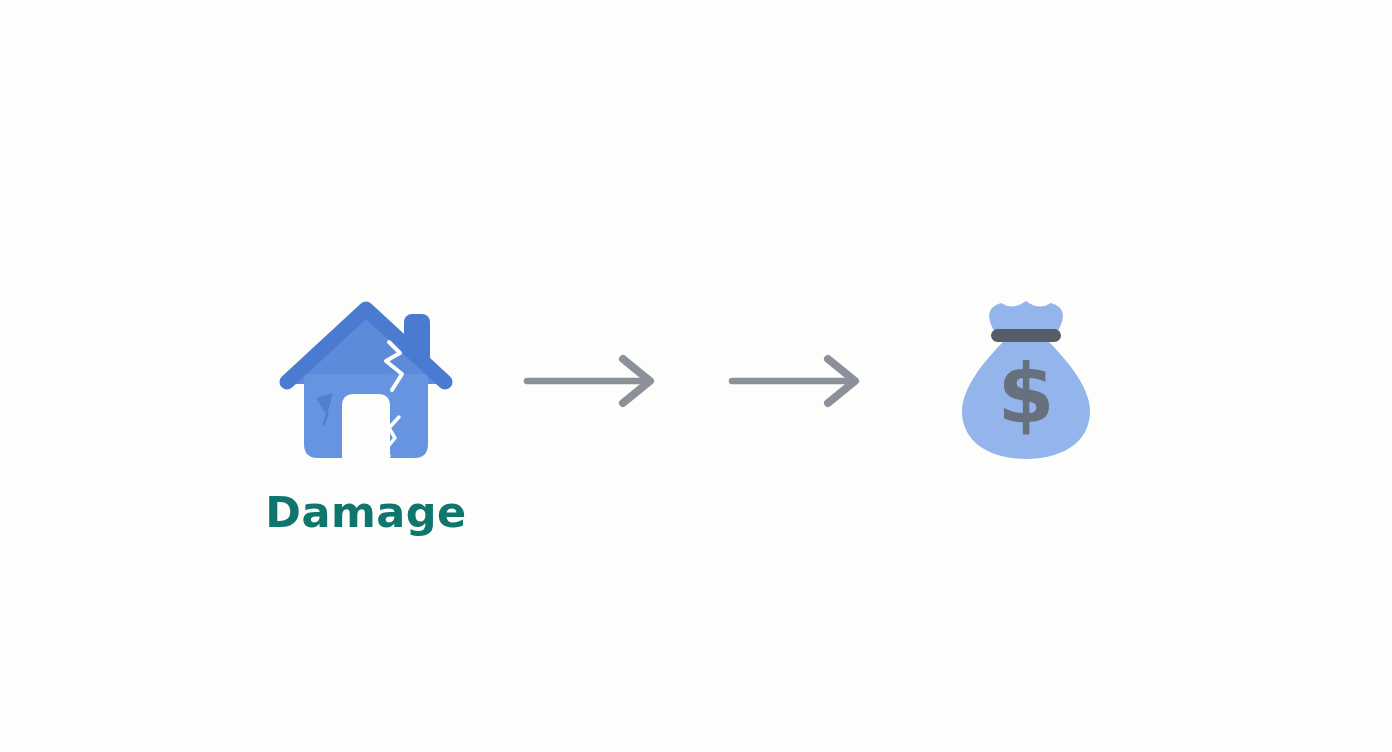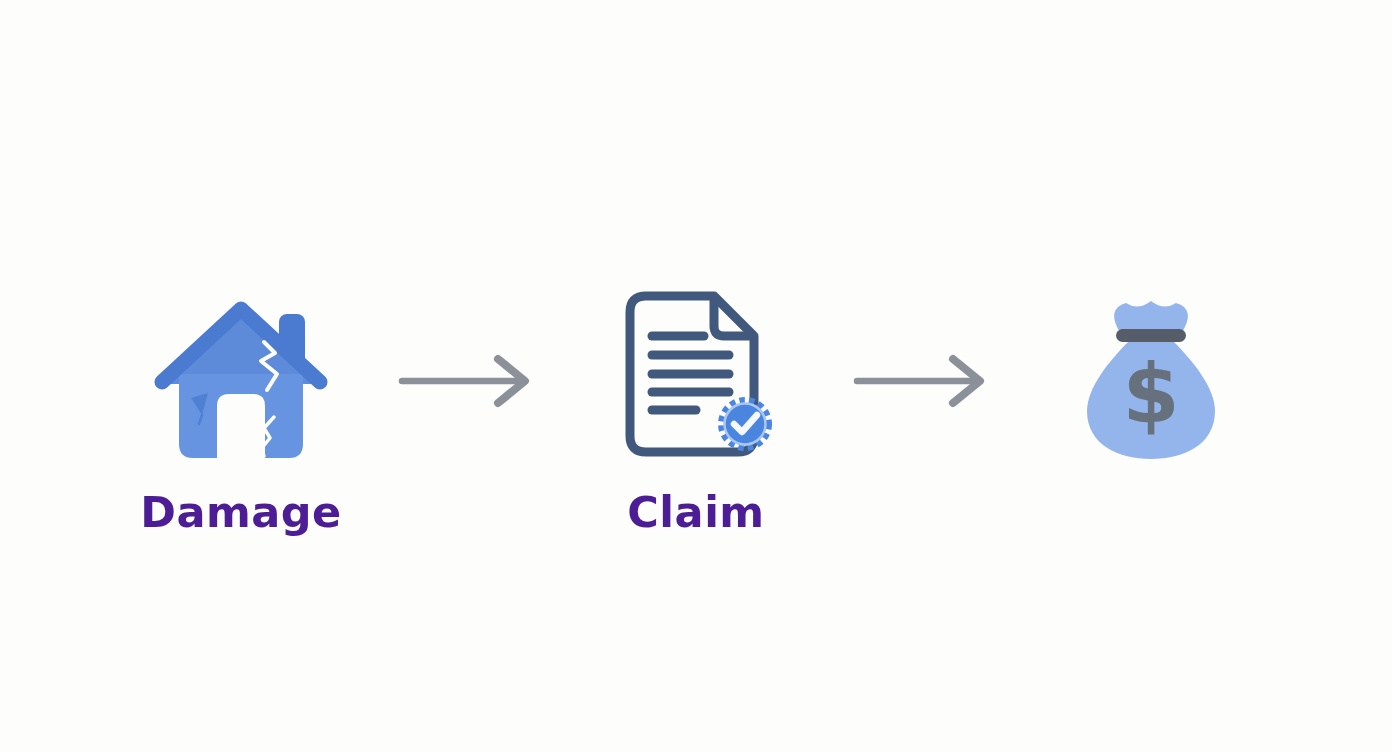--- a/index.html
+++ b/index.html
@@ -41,21 +41,21 @@
   .icon-box {
     height: 185px;
     display: flex;
     align-items: center;
     justify-content: center;
   }
   .step-label {
     margin-top: 14px;
     font-size: 43px;
     font-weight: 700;
-    color: #4c1d95;
+    color: #0f766e;
     letter-spacing: 0.5px;
     white-space: nowrap;
   }
   svg { display: block; }
 </style>
 </head>
 <body>
 
 <div class="canvas">
   <div class="flow-row">
@@ -79,40 +79,20 @@
 
     <div class="connector">
       <div class="icon-box">
         <svg width="150" height="60" viewBox="0 0 150 60" aria-hidden="true">
           <line x1="8" y1="30" x2="124" y2="30" stroke="#8b9099" stroke-width="6.5" stroke-linecap="round"></line>
           <polyline points="104,8 131,30 104,52" fill="none" stroke="#8b9099" stroke-width="8" stroke-linecap="round" stroke-linejoin="round"></polyline>
         </svg>
       </div>
     </div>
 
-    <div class="step">
-      <div class="icon-box">
-        <svg width="160" height="185" viewBox="0 0 160 185" aria-hidden="true">
-          <path d="M14,24 Q14,8 30,8 H98 L138,48 V148 Q138,164 122,164 H30 Q14,164 14,148 Z" fill="#fdfdfb" stroke="#42597e" stroke-width="9" stroke-linejoin="round"></path>
-          <path d="M98,9 V38 Q98,48 108,48 H137" fill="none" stroke="#42597e" stroke-width="9" stroke-linejoin="round"></path>
-          <line x1="36" y1="48" x2="88" y2="48" stroke="#42597e" stroke-width="9" stroke-linecap="round"></line>
-          <line x1="36" y1="67" x2="113" y2="67" stroke="#42597e" stroke-width="9" stroke-linecap="round"></line>
-          <line x1="36" y1="86" x2="113" y2="86" stroke="#42597e" stroke-width="9" stroke-linecap="round"></line>
-          <line x1="36" y1="104" x2="113" y2="104" stroke="#42597e" stroke-width="9" stroke-linecap="round"></line>
-          <line x1="36" y1="122" x2="80" y2="122" stroke="#42597e" stroke-width="9" stroke-linecap="round"></line>
-          <g>
-            <circle cx="129" cy="136" r="24" fill="none" stroke="#4a86e0" stroke-width="6" stroke-dasharray="5.5 4.2"></circle>
-            <circle cx="129" cy="136" r="20" fill="#4a86e0"></circle>
-            <circle cx="129" cy="136" r="20.5" fill="none" stroke="#a9c6f4" stroke-width="2.5"></circle>
-            <polyline points="118,136 126,144 141,127" fill="none" stroke="#f5f8fc" stroke-width="6.5" stroke-linecap="round" stroke-linejoin="round"></polyline>
-          </g>
-        </svg>
-      </div>
-      <div class="step-label">Claim</div>
-    </div>
 
     <div class="connector">
       <div class="icon-box">
         <svg width="150" height="60" viewBox="0 0 150 60" aria-hidden="true">
           <line x1="8" y1="30" x2="124" y2="30" stroke="#8b9099" stroke-width="6.5" stroke-linecap="round"></line>
           <polyline points="104,8 131,30 104,52" fill="none" stroke="#8b9099" stroke-width="8" stroke-linecap="round" stroke-linejoin="round"></polyline>
         </svg>
       </div>
     </div>
 

